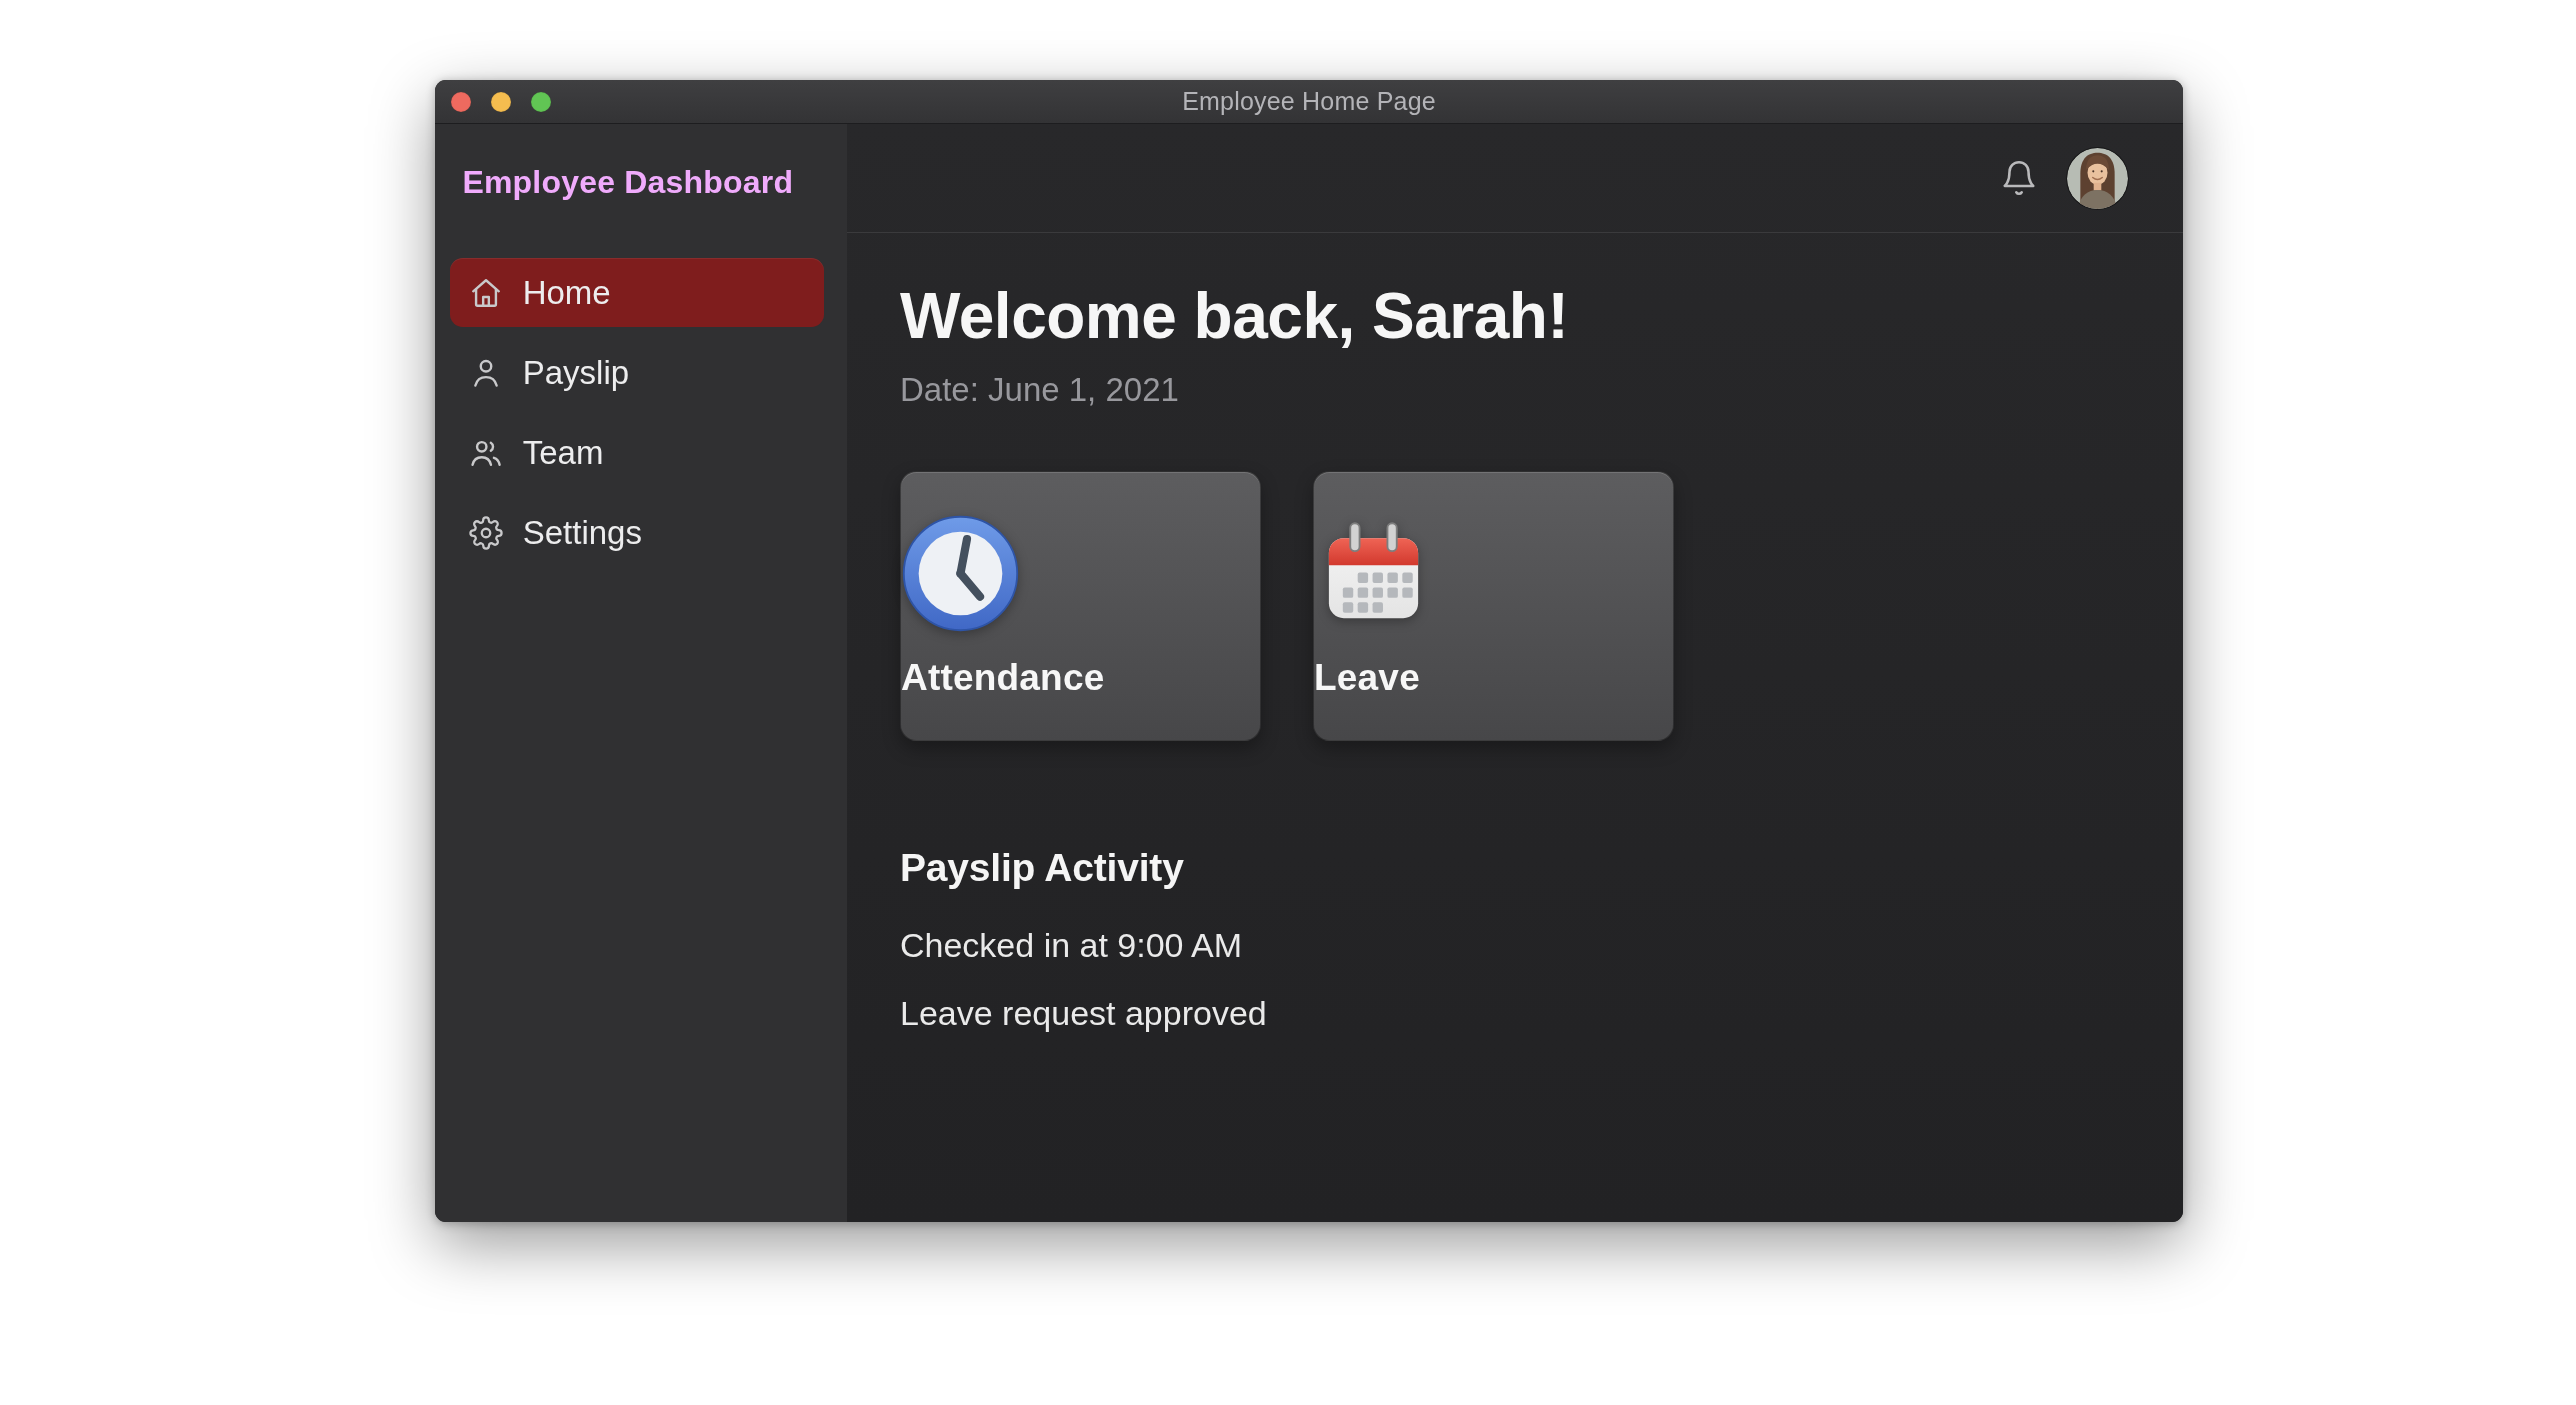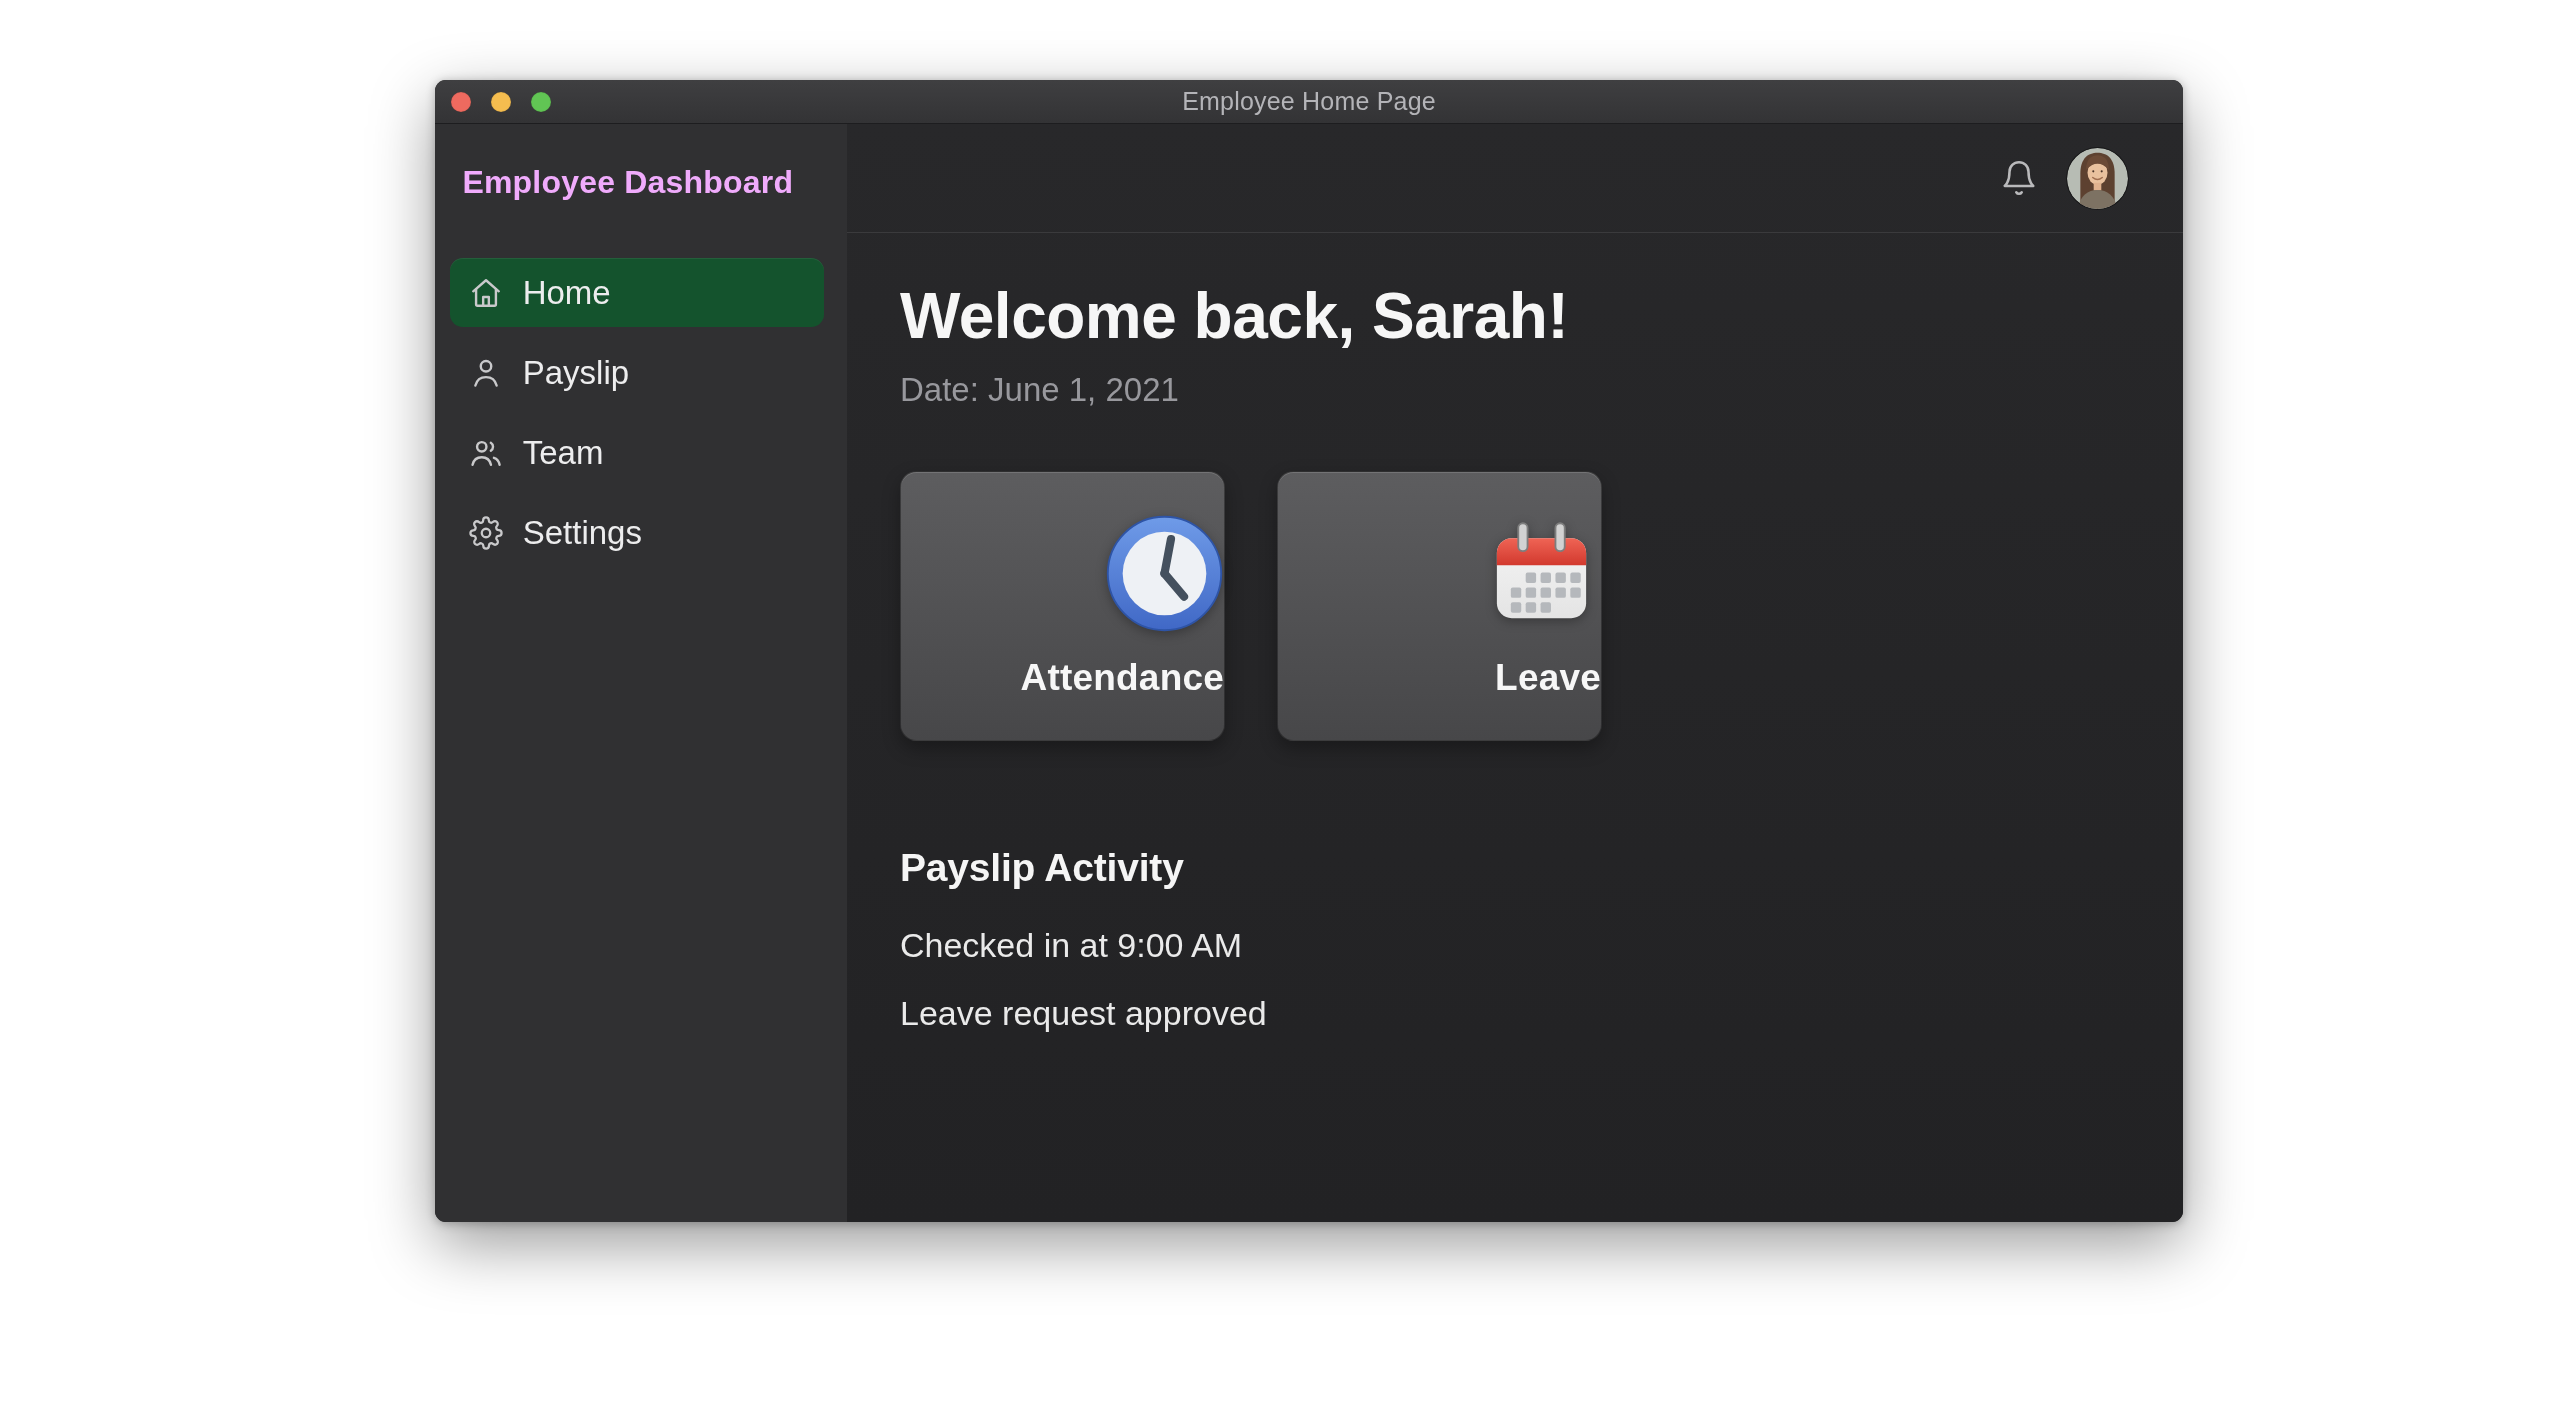--- a/index.html
+++ b/index.html
@@ -38,46 +38,46 @@
     flex: 0 0 412px; background: #303032;
     padding: 40px 23px 0 27.4px;
   }
   .sidebar-title { color: #f0abfc; font-size: 32px; font-weight: bold; letter-spacing: 0.2px; }
   .sidebar-nav { margin-top: 57px; margin-left: -12px; }
   .nav-item {
     display: flex; align-items: center;
     height: 69px; padding: 0 18.3px; margin-bottom: 11px;
     border-radius: 12.8px; cursor: default;
   }
-  .nav-item.active { background: #14532d; box-shadow: inset 0 0.9px 0 rgba(255,255,255,.07); }
+  .nav-item.active { background: #7f1d1d; box-shadow: inset 0 0.9px 0 rgba(255,255,255,.07); }
   .nav-icon { width: 34px; height: 34px; margin-right: 20px; color: #c9c9cb; flex: 0 0 auto; }
   .nav-icon svg { width: 100%; height: 100%; display: block; }
   .nav-label { color: #ededee; font-size: 33px; }
   
   .main { flex: 1; background: linear-gradient(#28282a, #222224); display: flex; flex-direction: column; min-width: 0; }
   .main-header {
     flex: 0 0 109px;
     border-bottom: 1.8px solid rgba(255,255,255,.09);
     display: flex; align-items: center; justify-content: flex-end;
     padding-right: 55px; gap: 29px;
   }
   .bell { width: 38px; height: 38px; color: #b9b9bb; }
   .bell svg { width: 100%; height: 100%; display: block; }
   .avatar { width: 61px; height: 61px; border-radius: 50%; overflow: hidden; box-shadow: 0 0 0 0.9px rgba(0,0,0,.4); }
   .avatar svg { width: 100%; height: 100%; display: block; }
   .content { padding: 46px 55px 0 53px; }
   .welcome { margin: 0; color: #f6f6f6; font-size: 64px; font-weight: 700; letter-spacing: -0.5px; }
   .date { margin-top: 18.3px; color: #98989d; font-size: 33px; }
   .cards { display: flex; gap: 52px; margin-top: 62px; }
   .card {
-    width: 325px; height: 270px; border-radius: 16.5px;
+    width: 361px; height: 270px; border-radius: 16.5px;
     background: linear-gradient(180deg, #5d5d5f 0%, #474749 100%);
     border: 0.9px solid rgba(0,0,0,.35);
     box-shadow: inset 0 0.9px 0 rgba(255,255,255,.14), 0 7.3px 18.3px rgba(0,0,0,.30);
-    display: flex; flex-direction: column; align-items: flex-end; justify-content: center;
+    display: flex; flex-direction: column; align-items: flex-start; justify-content: center;
     cursor: pointer;
   }
   .card-icon { height: 119px; display: flex; justify-content: center; filter: drop-shadow(0 3.7px 5.5px rgba(0,0,0,.30)); }
   .card-icon svg { height: 100%; display: block; }
   .card-label { margin-top: 24px; color: #f7f7f7; font-size: 37px; font-weight: 600; letter-spacing: 0.2px; }
   .recent-title { margin: 105px 0 0; color: #f5f5f5; font-size: 39px; font-weight: 700; letter-spacing: -0.2px; }
   .activity-item { color: #eaeaea; font-size: 34px; margin-top: 29px; }
   .activity-item.first { margin-top: 36px; }
 </style>
 </head>

